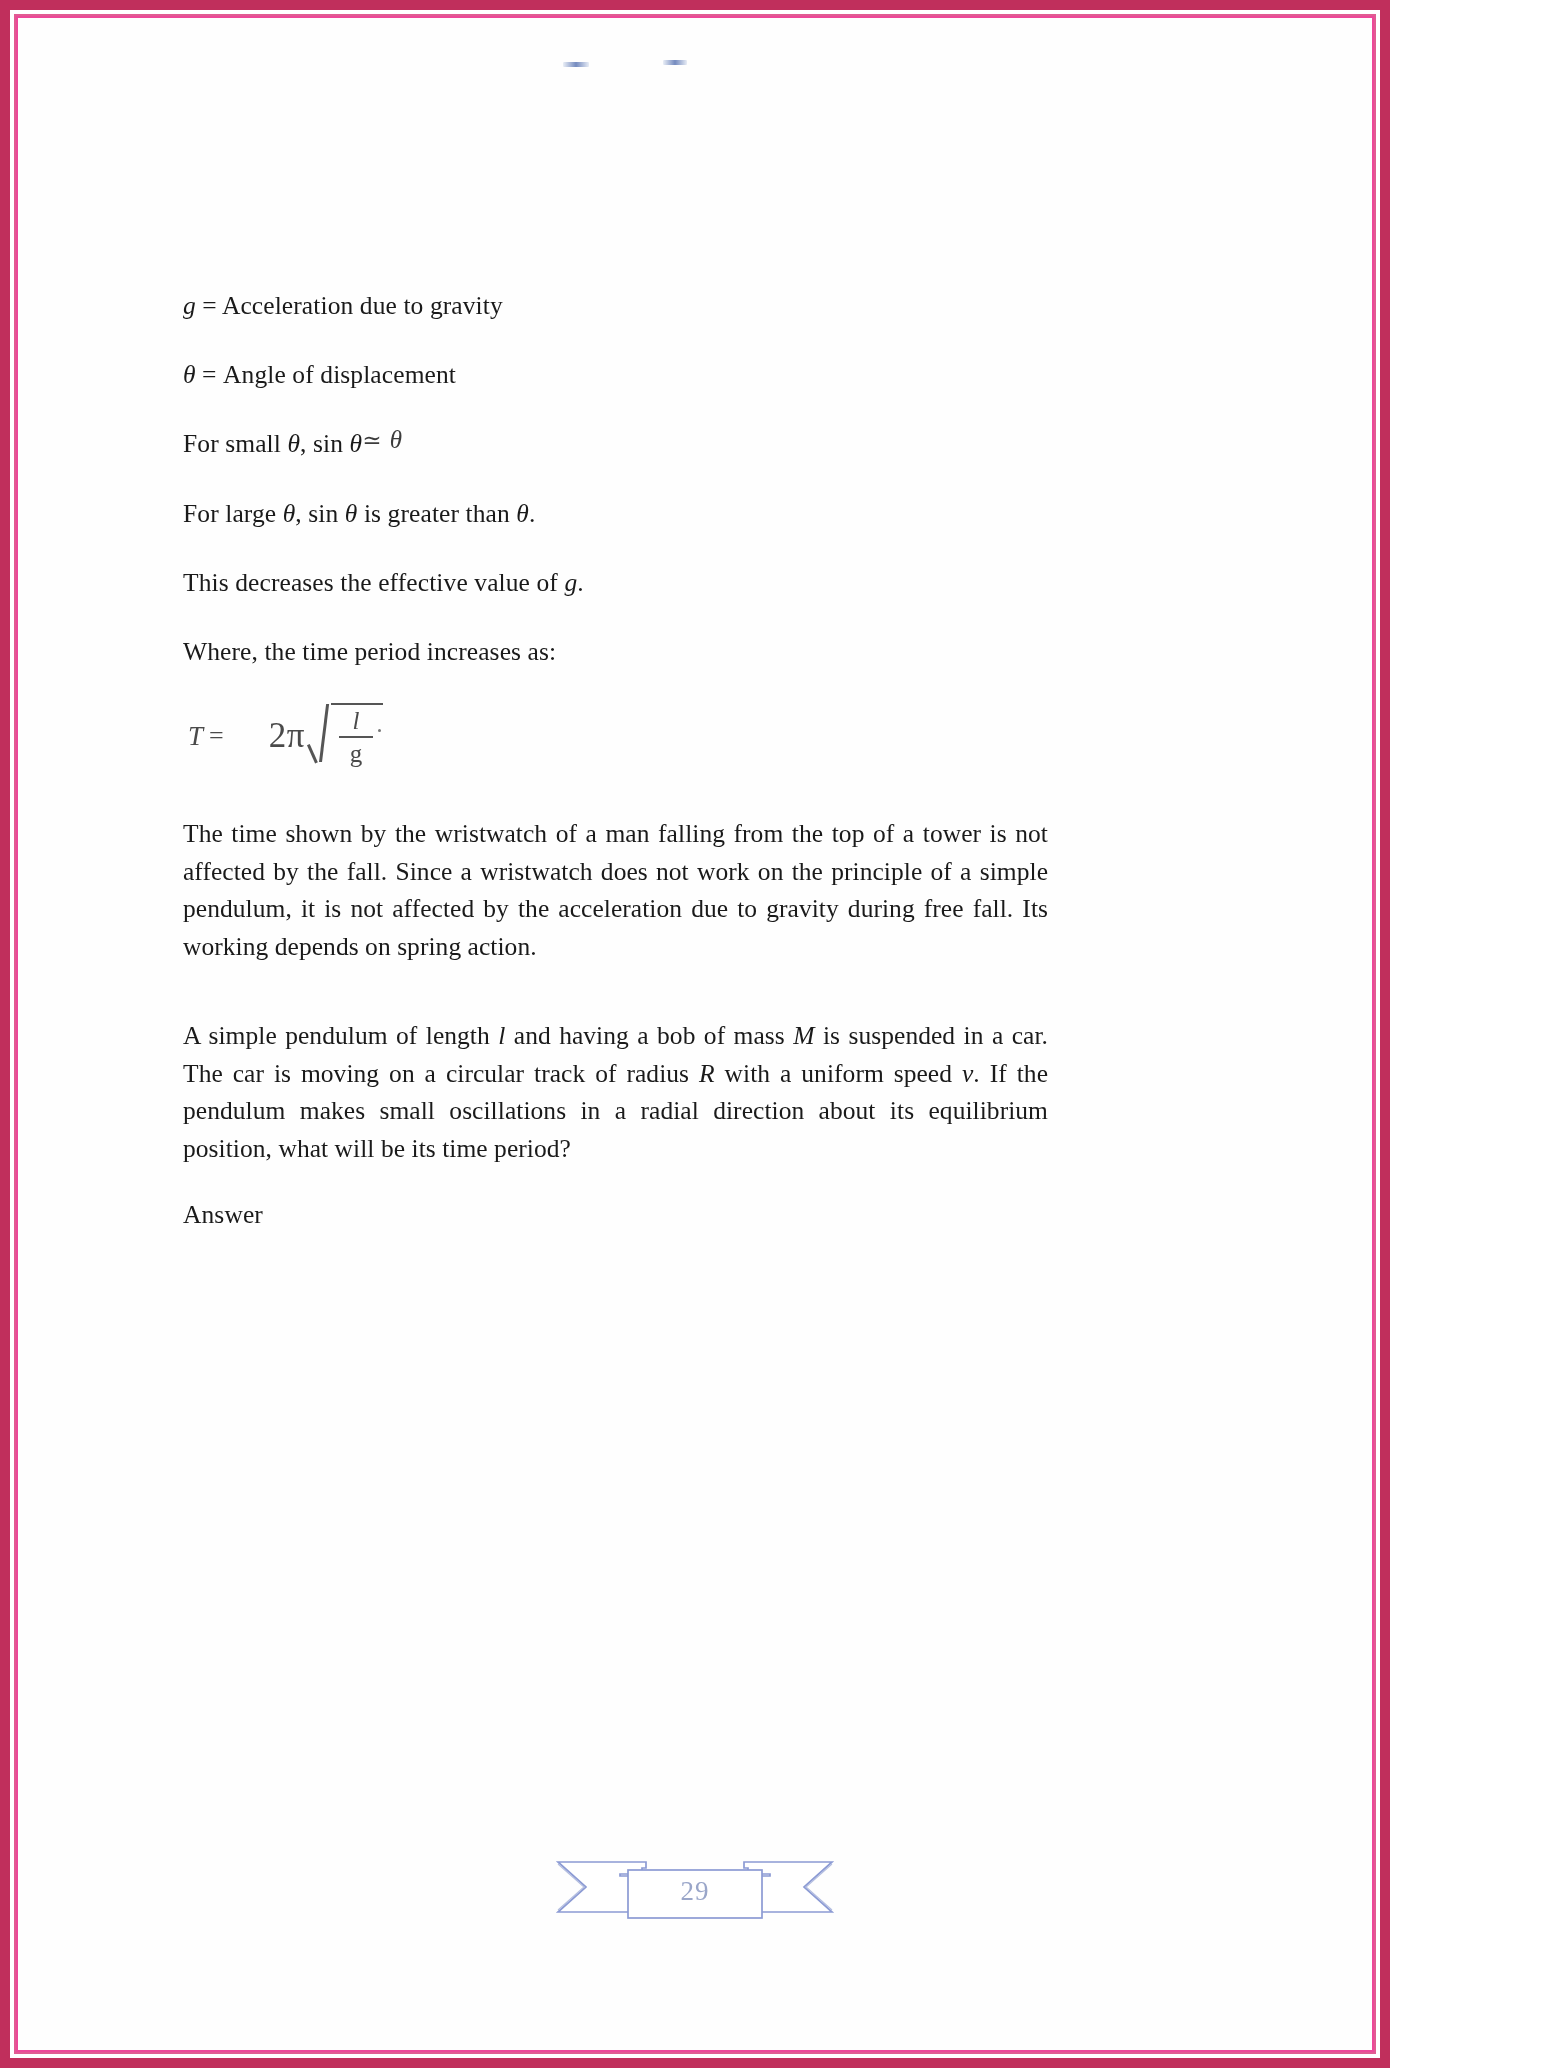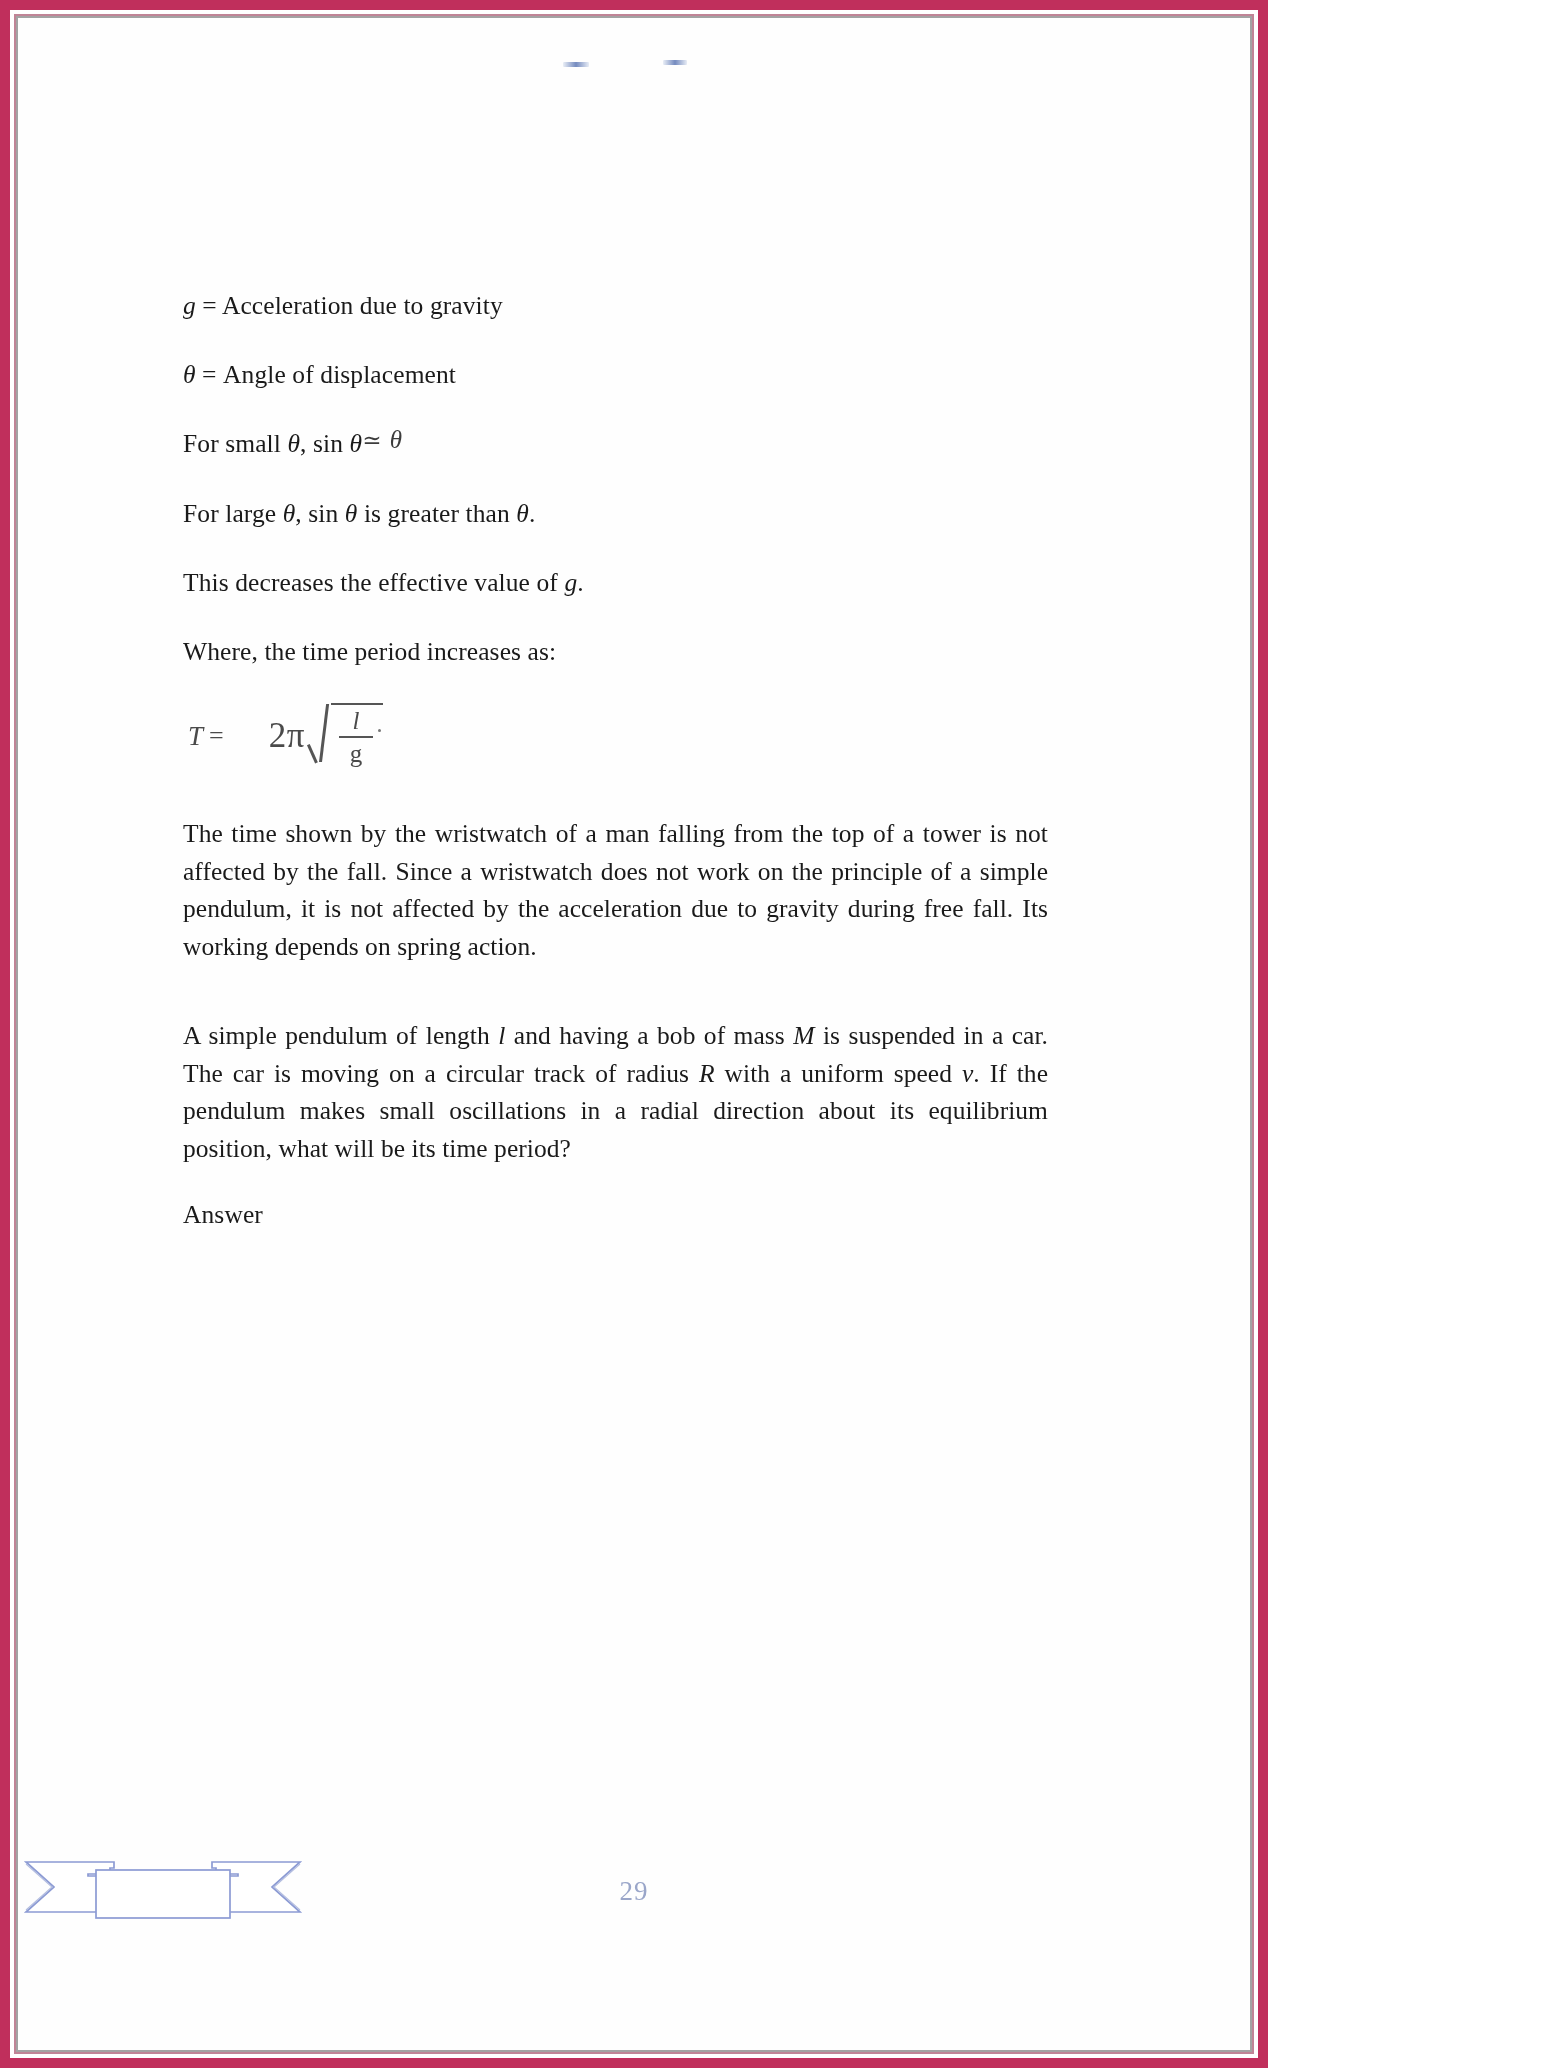--- a/index.html
+++ b/index.html
@@ -9,24 +9,24 @@
   }
   body {
     width: 1568px;
     height: 2068px;
     font-family: "Liberation Serif", "DejaVu Serif", serif;
   }
 
   
   #page {
     position: relative;
-    width: 1268px;
+    width: 1390px;
     height: 2068px;
     box-sizing: border-box;
-    background: #a3a3a3;
+    background: #ec4899;
     overflow: hidden;
     padding-left: 36px;
   }
   .border-frame {
     position: absolute;
     inset: 0;
     border: 10px solid #c02f5c;
     box-sizing: border-box;
     pointer-events: none;
   }
@@ -212,20 +212,21 @@
   }
   .gap-md { height: 22px; }
 
   
   .banner {
     position: absolute;
     left: 0;
     right: 0;
     bottom: 118px;
     display: flex;
+    justify-content: center;
     align-items: center;
   }
   .banner svg { display: block; }
   .banner-num {
     position: absolute;
     left: 50%;
     transform: translateX(-50%);
     top: 30px;
     font-size: 27px;
     color: #9aa6c9;

